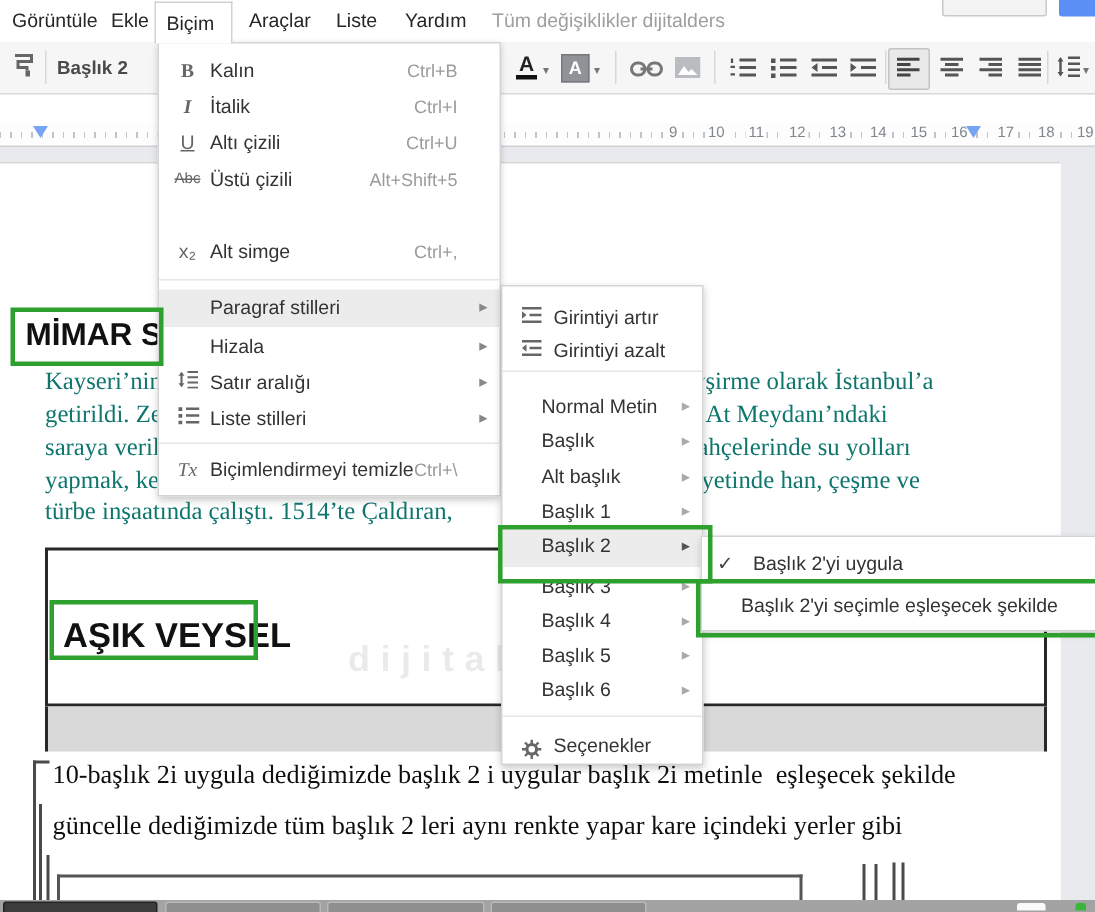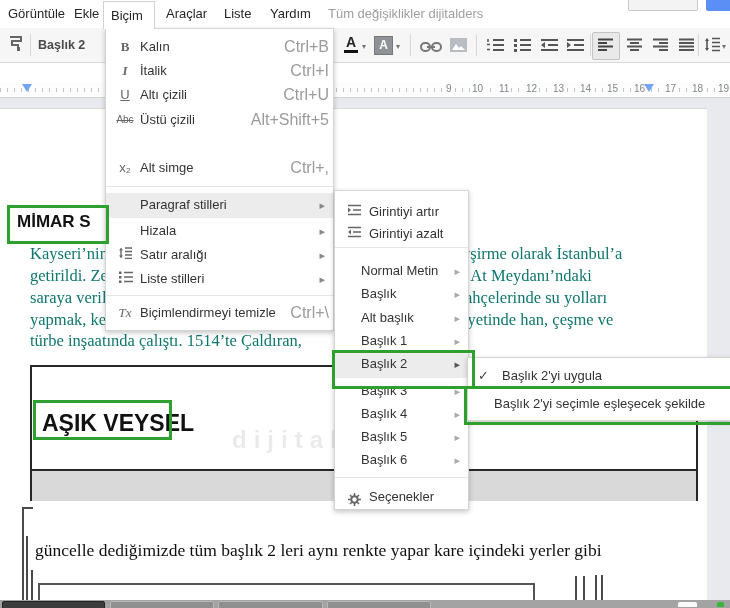--- a/index.html
+++ b/index.html
@@ -33,21 +33,21 @@
   .rnum{position:absolute;top:1px;font-size:10px;color:#80868e;background:#fdfdfd;padding:0 2px;}
   .rmark{position:absolute;top:2px;width:0;height:0;border-left:5px solid transparent;border-right:5px solid transparent;border-top:8px solid #76a4f4;}
 
   
   #pagegap{left:0;top:97px;width:730px;height:11px;background:#e9eaed;}
   #gutter{left:707px;top:108px;width:23px;height:492px;background:#e9eaed;}
   #page{left:0;top:108px;width:707px;height:492px;background:#fff;border-top:1px solid #d7d7d7;z-index:1;}
   .greenbox{position:absolute;border:3px solid #2da02d;z-index:12;}
   .docline{position:absolute;font-family:"Liberation Serif",serif;font-size:16.5px;color:#0f766e;white-space:pre;z-index:2;}
   .bigline{position:absolute;font-family:"Liberation Serif",serif;font-size:17.5px;color:#0e0e0e;white-space:pre;z-index:2;}
-  #h1-text{position:absolute;left:17px;top:212px;font-size:17px;font-weight:bold;color:#111;z-index:2;}
+  #h1-text{position:absolute;left:17px;top:212px;font-size:21px;font-weight:bold;color:#111;z-index:2;}
   #doc-table{position:absolute;left:30px;top:365px;width:668px;z-index:2;}
   #doc-table .row1{height:102px;background:#fff;border:2px solid #282828;}
   #doc-table .row2{height:30px;background:#d9d9d9;border-left:2px solid #282828;border-right:2px solid #282828;}
   #h2-text{position:absolute;left:42px;top:410px;font-size:23px;font-weight:bold;color:#111;z-index:2;}
   #watermark{position:absolute;left:232px;top:426px;font-size:24px;font-weight:bold;letter-spacing:7px;color:#000;opacity:.08;z-index:2;}
   .nline{position:absolute;background:#4a4a4a;z-index:2;}
   #bigrect{position:absolute;left:38px;top:583px;width:493px;height:25px;border:2px solid #555;border-bottom:none;z-index:2;}
 
   
   .menu{position:absolute;background:#fff;border:1px solid #d4d4d4;box-shadow:0 2px 5px rgba(0,0,0,.22);z-index:10;overflow:hidden;}
@@ -55,21 +55,21 @@
   #menu2{left:334px;top:190px;width:133px;height:318px;}
   #menu3{left:467px;top:357px;width:263px;height:62px;}
   .mrow{position:absolute;left:0;right:0;height:24px;line-height:24px;font-size:13px;color:#333;cursor:default;}
   .mrow.hover{background:#ececec;}
   .mi{position:absolute;left:6px;width:26px;text-align:center;color:#666;font-size:13px;}
   .mi.serif{font-family:"Liberation Serif",serif;font-weight:bold;}
   .mi.strike{text-decoration:line-through;font-size:10px;}
   .mi.clear{font-family:"Liberation Serif",serif;font-style:italic;}
   .ml{position:absolute;left:34px;}
   .ml2{position:absolute;left:26px;}
-  .ms{position:absolute;right:4px;color:#9b9b9b;font-size:16px;}
+  .ms{position:absolute;right:28px;color:#9b9b9b;font-size:12px;}
   .marr{position:absolute;right:8px;color:#888;font-size:11px;}
   .msep{position:absolute;left:0;right:0;height:1px;background:#e6e6e6;}
   .mcheck{position:absolute;left:10px;color:#444;font-size:13px;}
 
   
   #taskbar{left:0;top:600px;width:730px;height:8px;background:#a3a3a3;z-index:20;}
   .tb-seg{position:absolute;top:1px;height:7px;border-radius:2px 2px 0 0;}
 </style>
 </head>
 <body>
@@ -218,20 +218,21 @@
   <div class="docline" style="left:30px;top:331px">türbe inşaatında çalıştı. 1514’te Çaldıran,</div>
 
   <div id="doc-table">
     <div class="row1"></div>
     <div class="row2"></div>
   </div>
   <div class="greenbox" style="left:33px;top:400px;width:133px;height:34px;"></div>
   <div id="h2-text">AŞIK VEYSEL</div>
   <div id="watermark">dijitalders</div>
 
+  <div class="bigline" style="left:35px;top:506px">10-başlık 2i uygula dediğimizde başlık 2 i uygular başlık 2i metinle  eşleşecek şekilde</div>
   <div class="bigline" style="left:35px;top:540px">güncelle dediğimizde tüm başlık 2 leri aynı renkte yapar kare içindeki yerler gibi</div>
 
   <div class="nline" style="left:22px;top:507px;width:11px;height:2px"></div>
   <div class="nline" style="left:22px;top:507px;width:2px;height:93px"></div>
   <div class="nline" style="left:26px;top:536px;width:2px;height:64px"></div>
   <div class="nline" style="left:31px;top:570px;width:2px;height:30px"></div>
   <div id="bigrect"></div>
   <div class="nline" style="left:575px;top:576px;width:2px;height:24px"></div>
   <div class="nline" style="left:583px;top:576px;width:2px;height:24px"></div>
   <div class="nline" style="left:595px;top:575px;width:2px;height:25px"></div>

